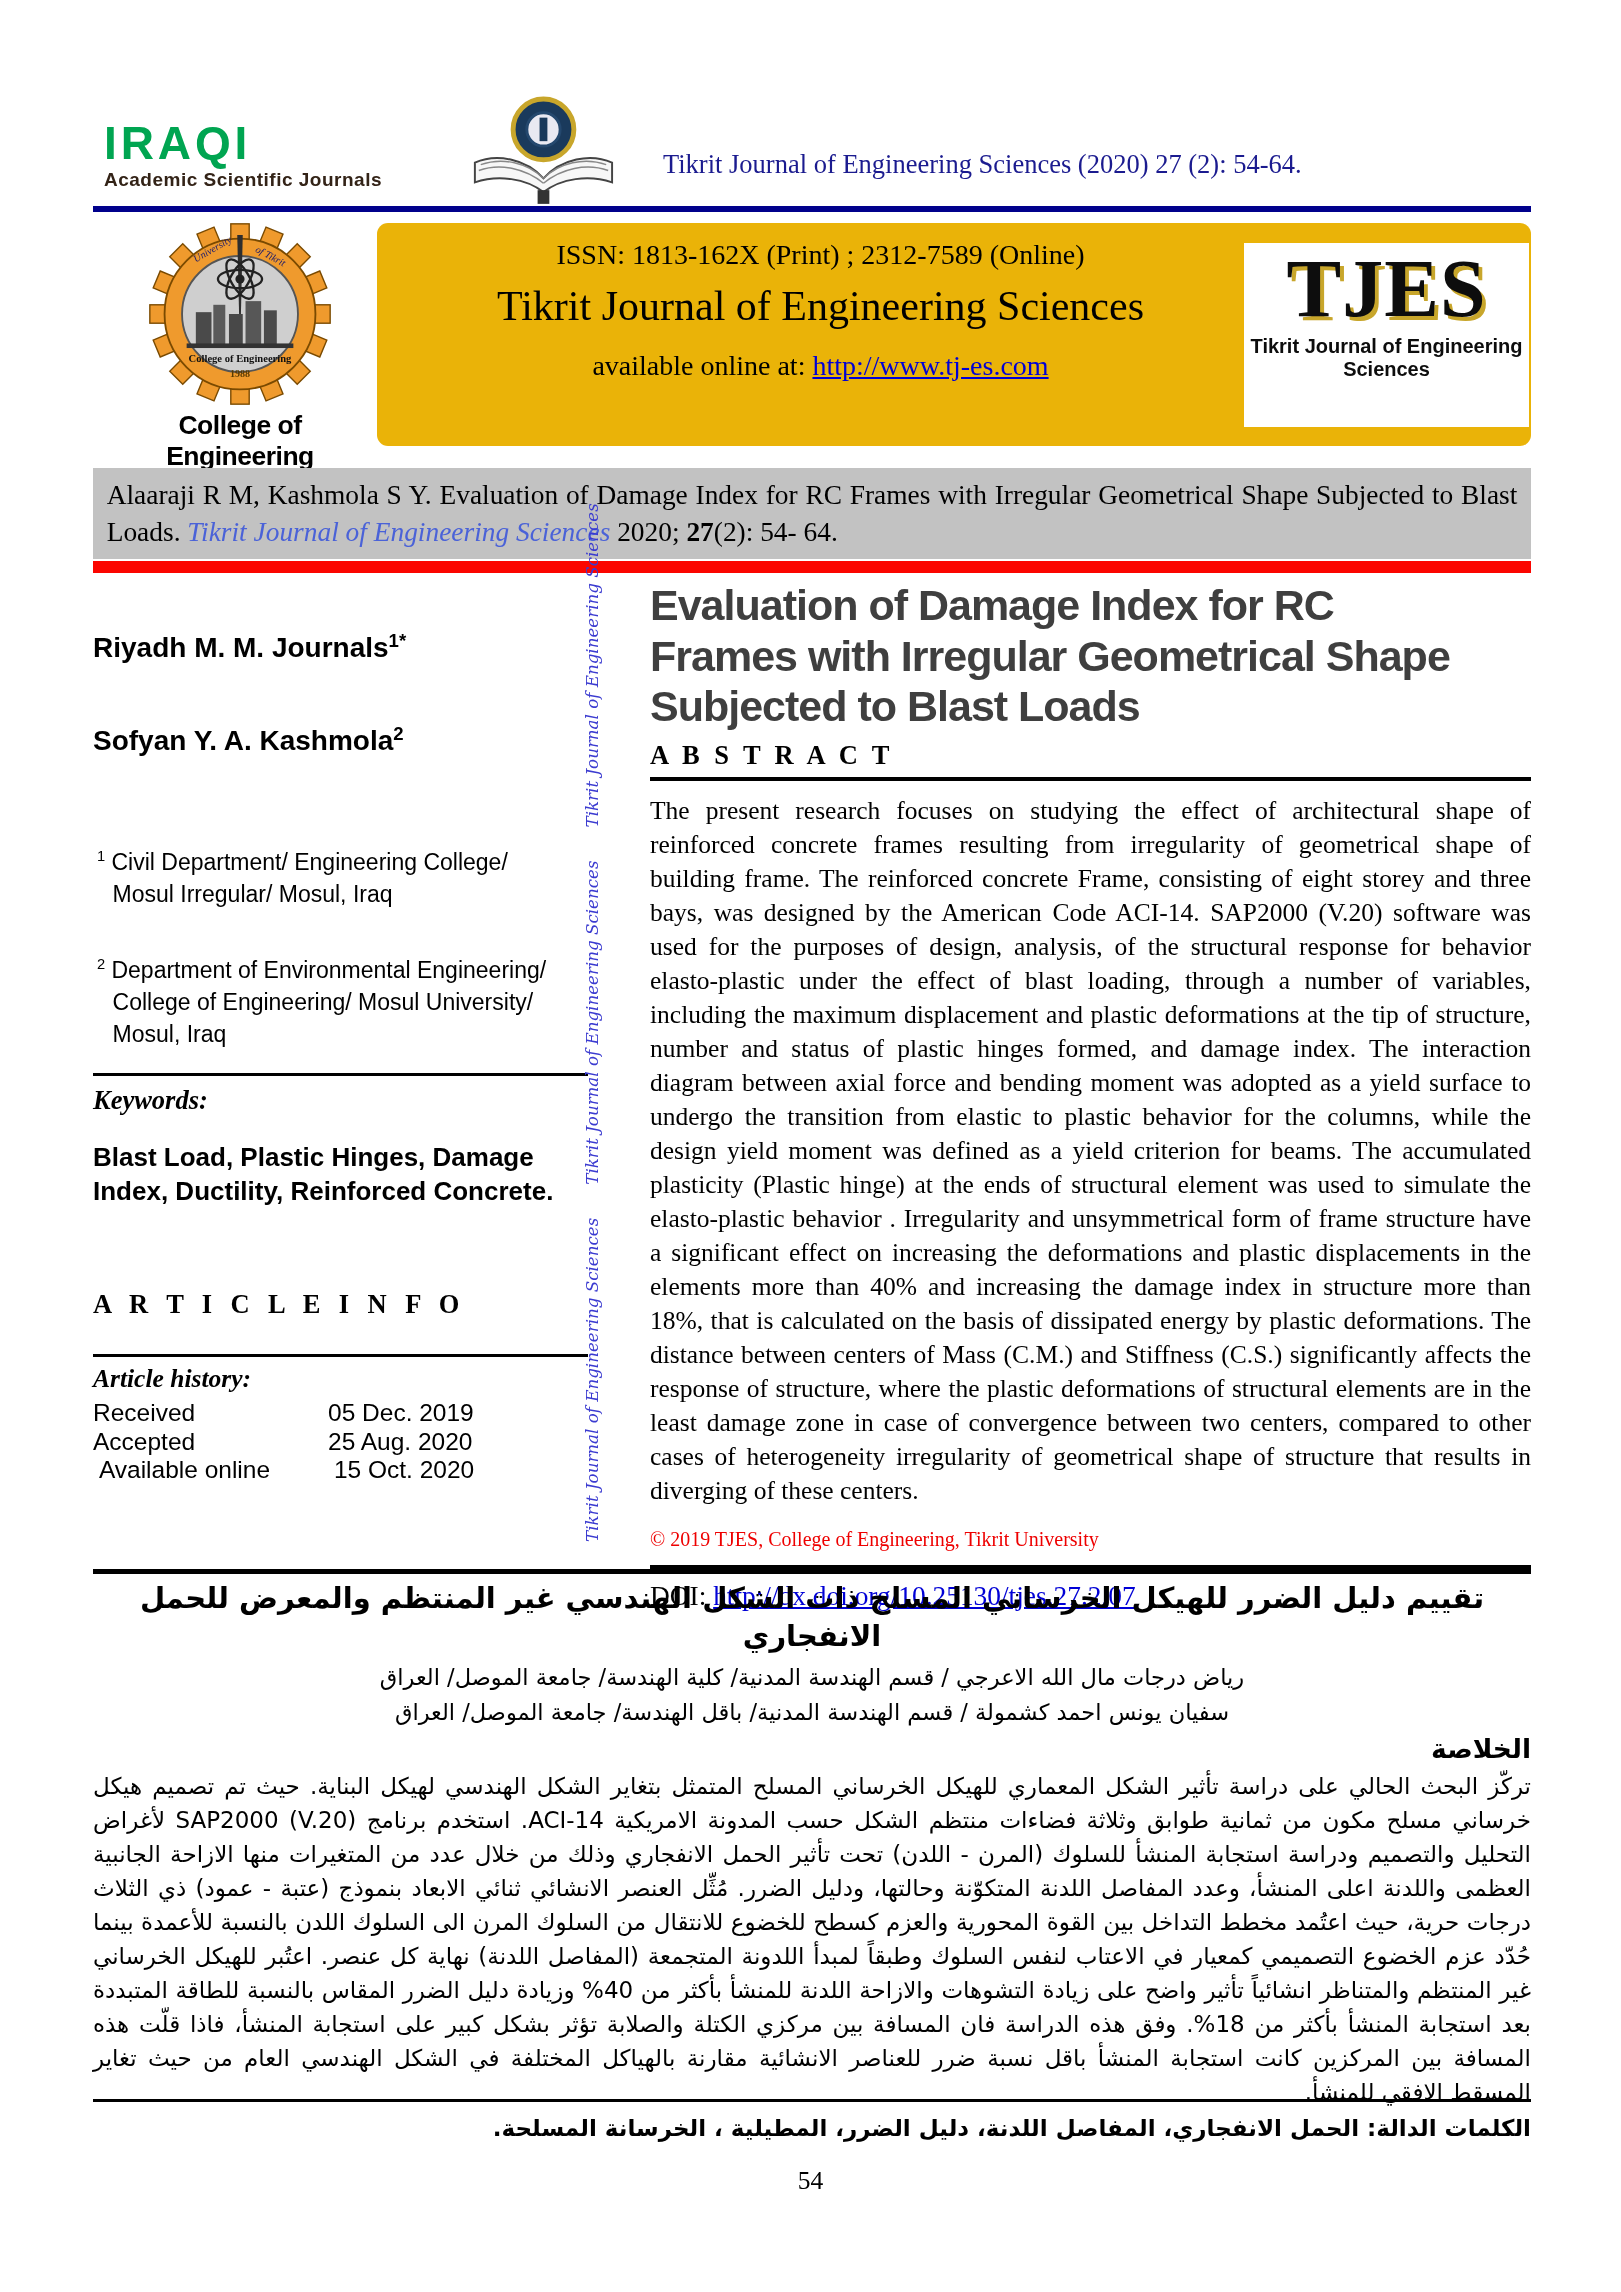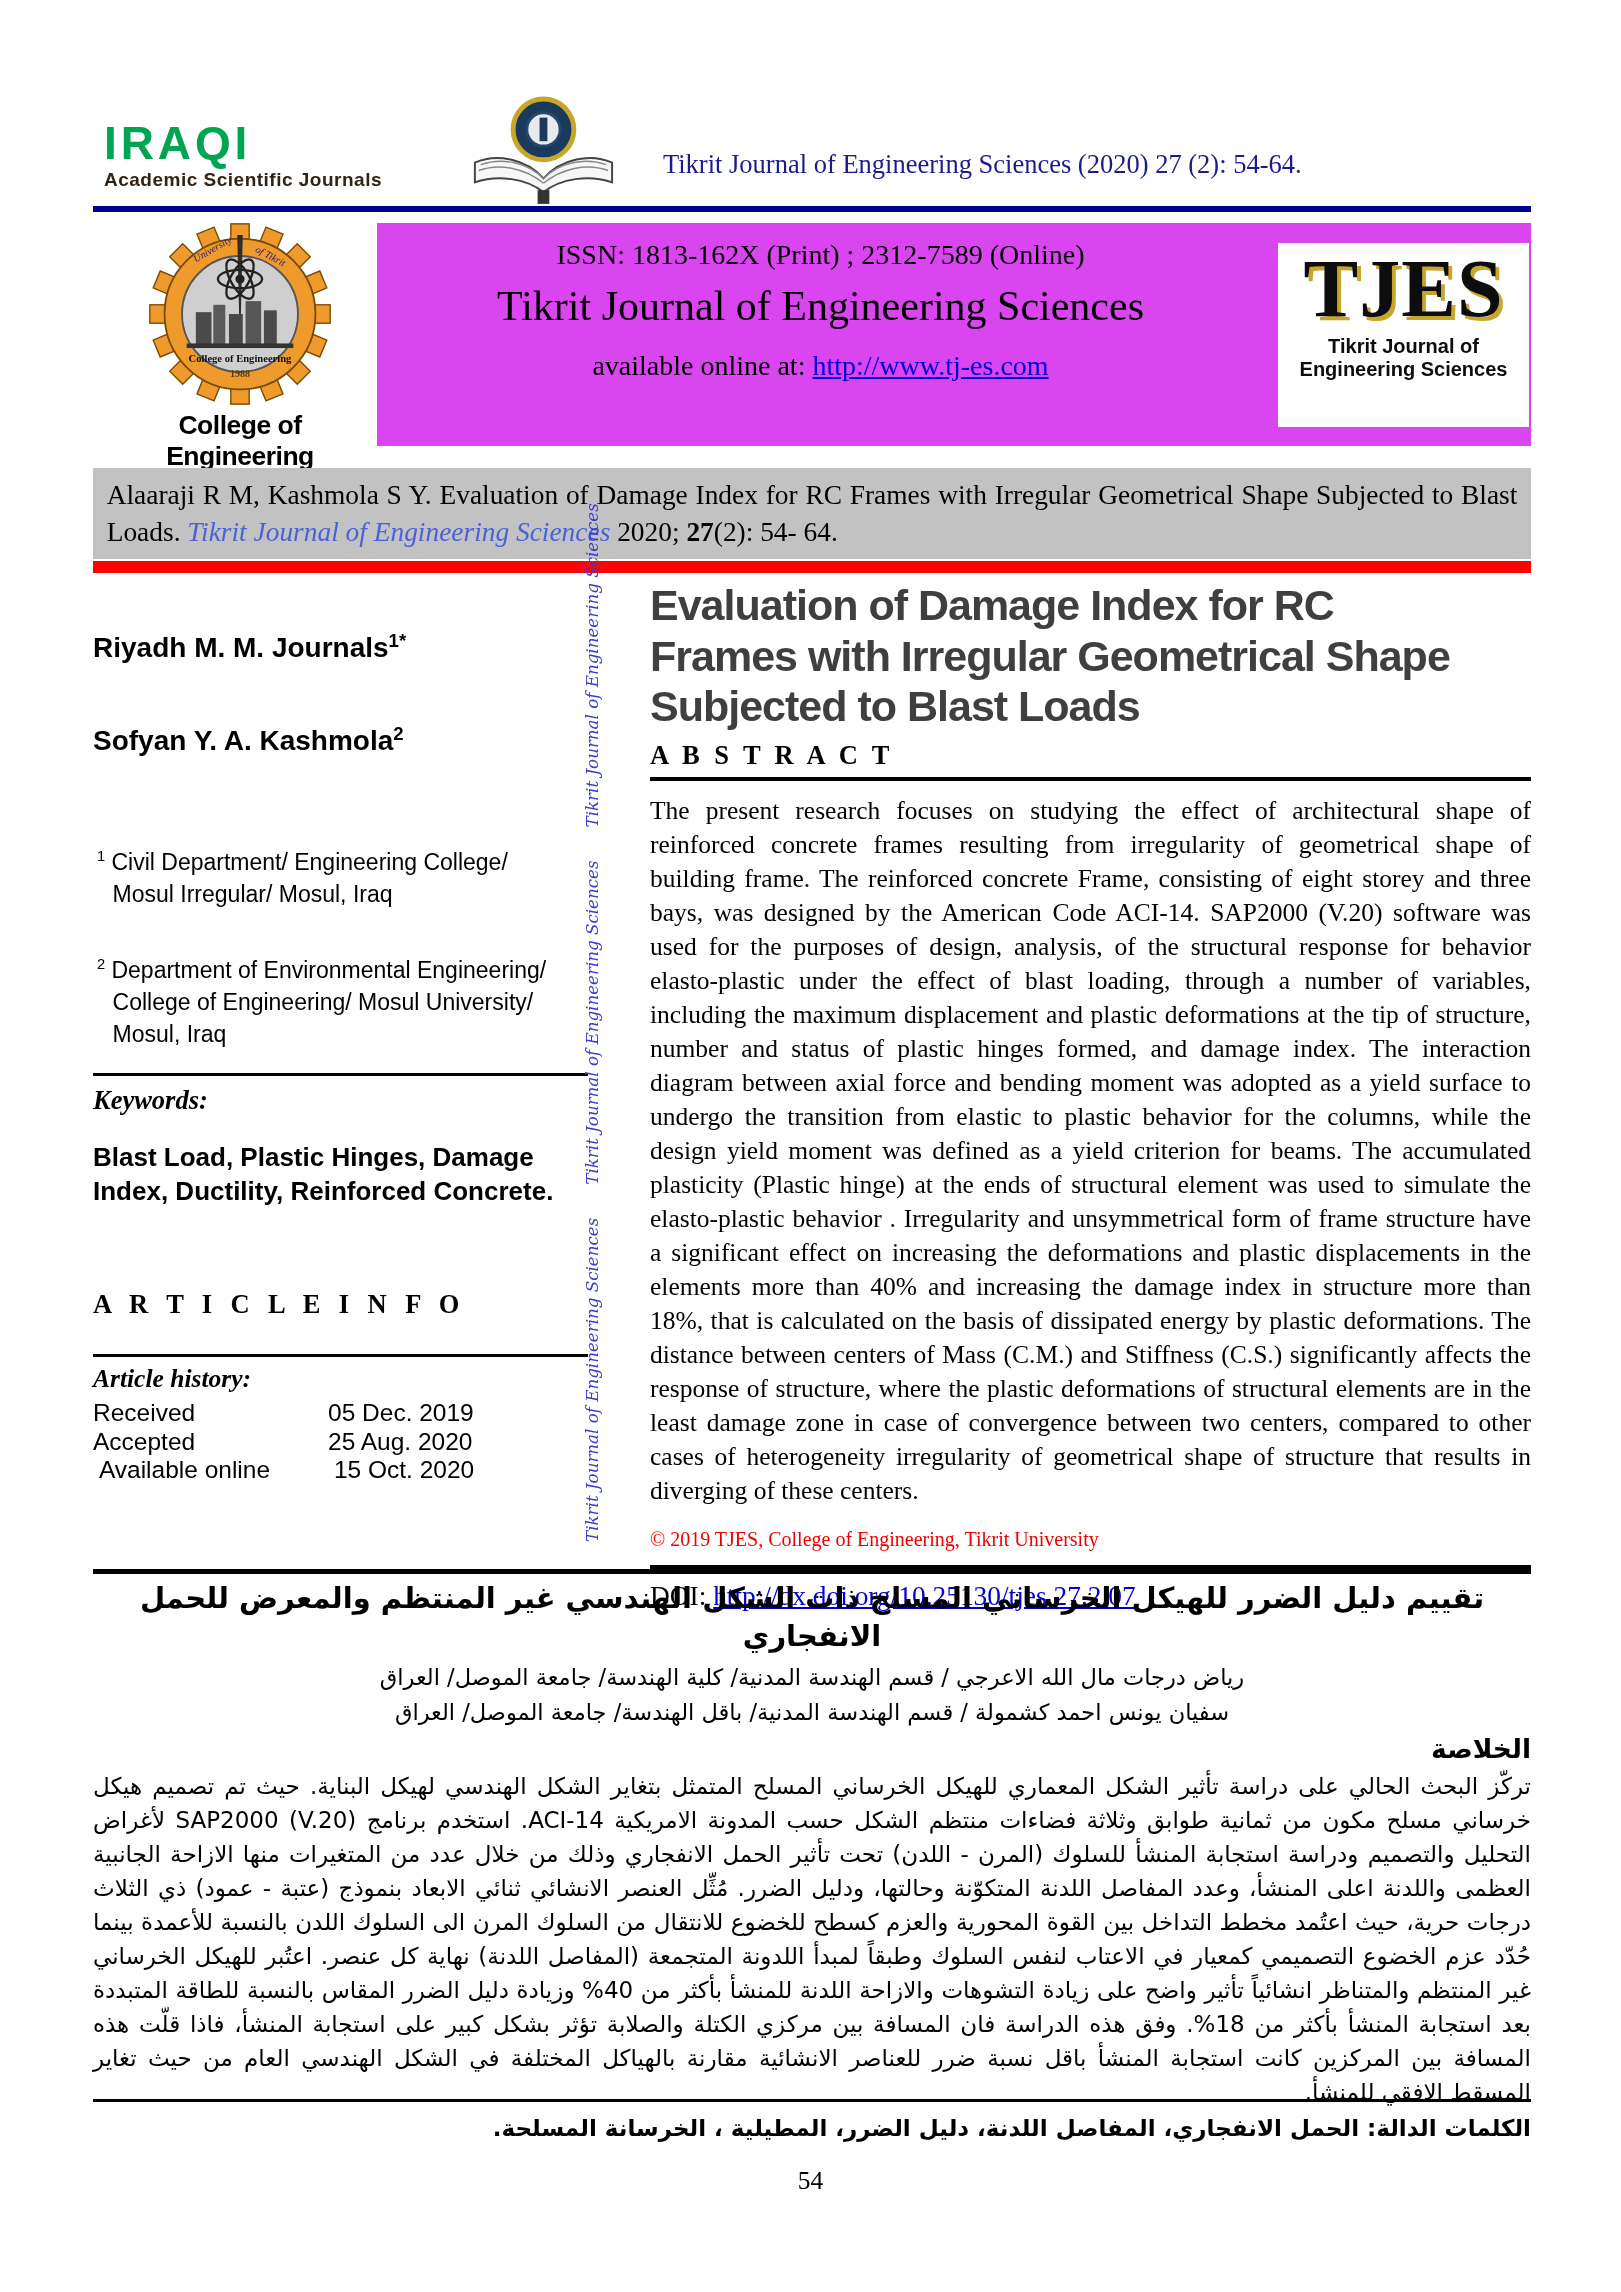--- a/index.html
+++ b/index.html
@@ -9,27 +9,27 @@
 
   
   .iraqi-word{font-family:"Liberation Sans",sans-serif;font-weight:bold;font-size:46px;
               color:#00A551;letter-spacing:3.9px;line-height:.95;}
   .iraqi-tag{font-family:"Liberation Sans",sans-serif;font-weight:bold;font-size:19px;
              color:#332317;margin-top:2.9px;letter-spacing:0.5px;}
   .header-citation{font-size:26.5px;color:#1b1b8f;}
   .header-rule{background:#00008c;}
 
   
-  .banner{background:#d946ef;}
+  .banner{background:#eab308;border-radius:11px;}
   .banner-text{position:absolute;left:0;top:0;width:887px;text-align:center;}
   .issn{margin-top:15.7px;font-size:28px;}
   .btitle{margin-top:11.8px;font-size:42px;}
   .avail{margin-top:19.6px;font-size:28px;}
   .avail a, .doi a, .email{color:#0000d6;text-decoration:underline;}
-  .tjes-box{position:absolute;right:2px;top:19.6px;width:251px;height:184px;background:#fff;
+  .tjes-box{position:absolute;right:2px;top:19.6px;width:285px;height:184px;background:#fff;
             text-align:center;}
   .tjes-word{font-family:"Liberation Serif",serif;font-weight:bold;font-size:82px;line-height:1;
              color:#0d0d0d;text-shadow:3.9px 3.9px 0 #C8A62B;letter-spacing:1px;margin-top:5.9px;}
   .tjes-sub{font-family:"Liberation Sans",sans-serif;font-weight:bold;font-size:20px;
             line-height:1.12;color:#0d0d0d;margin-top:4.9px;}
   .gear-wrap{text-align:center;width:274px;}
   .gear-caption{font-family:"Liberation Sans",sans-serif;font-weight:bold;font-size:26.5px;
                 letter-spacing:-0.5px;margin-top:0;}
 
   

